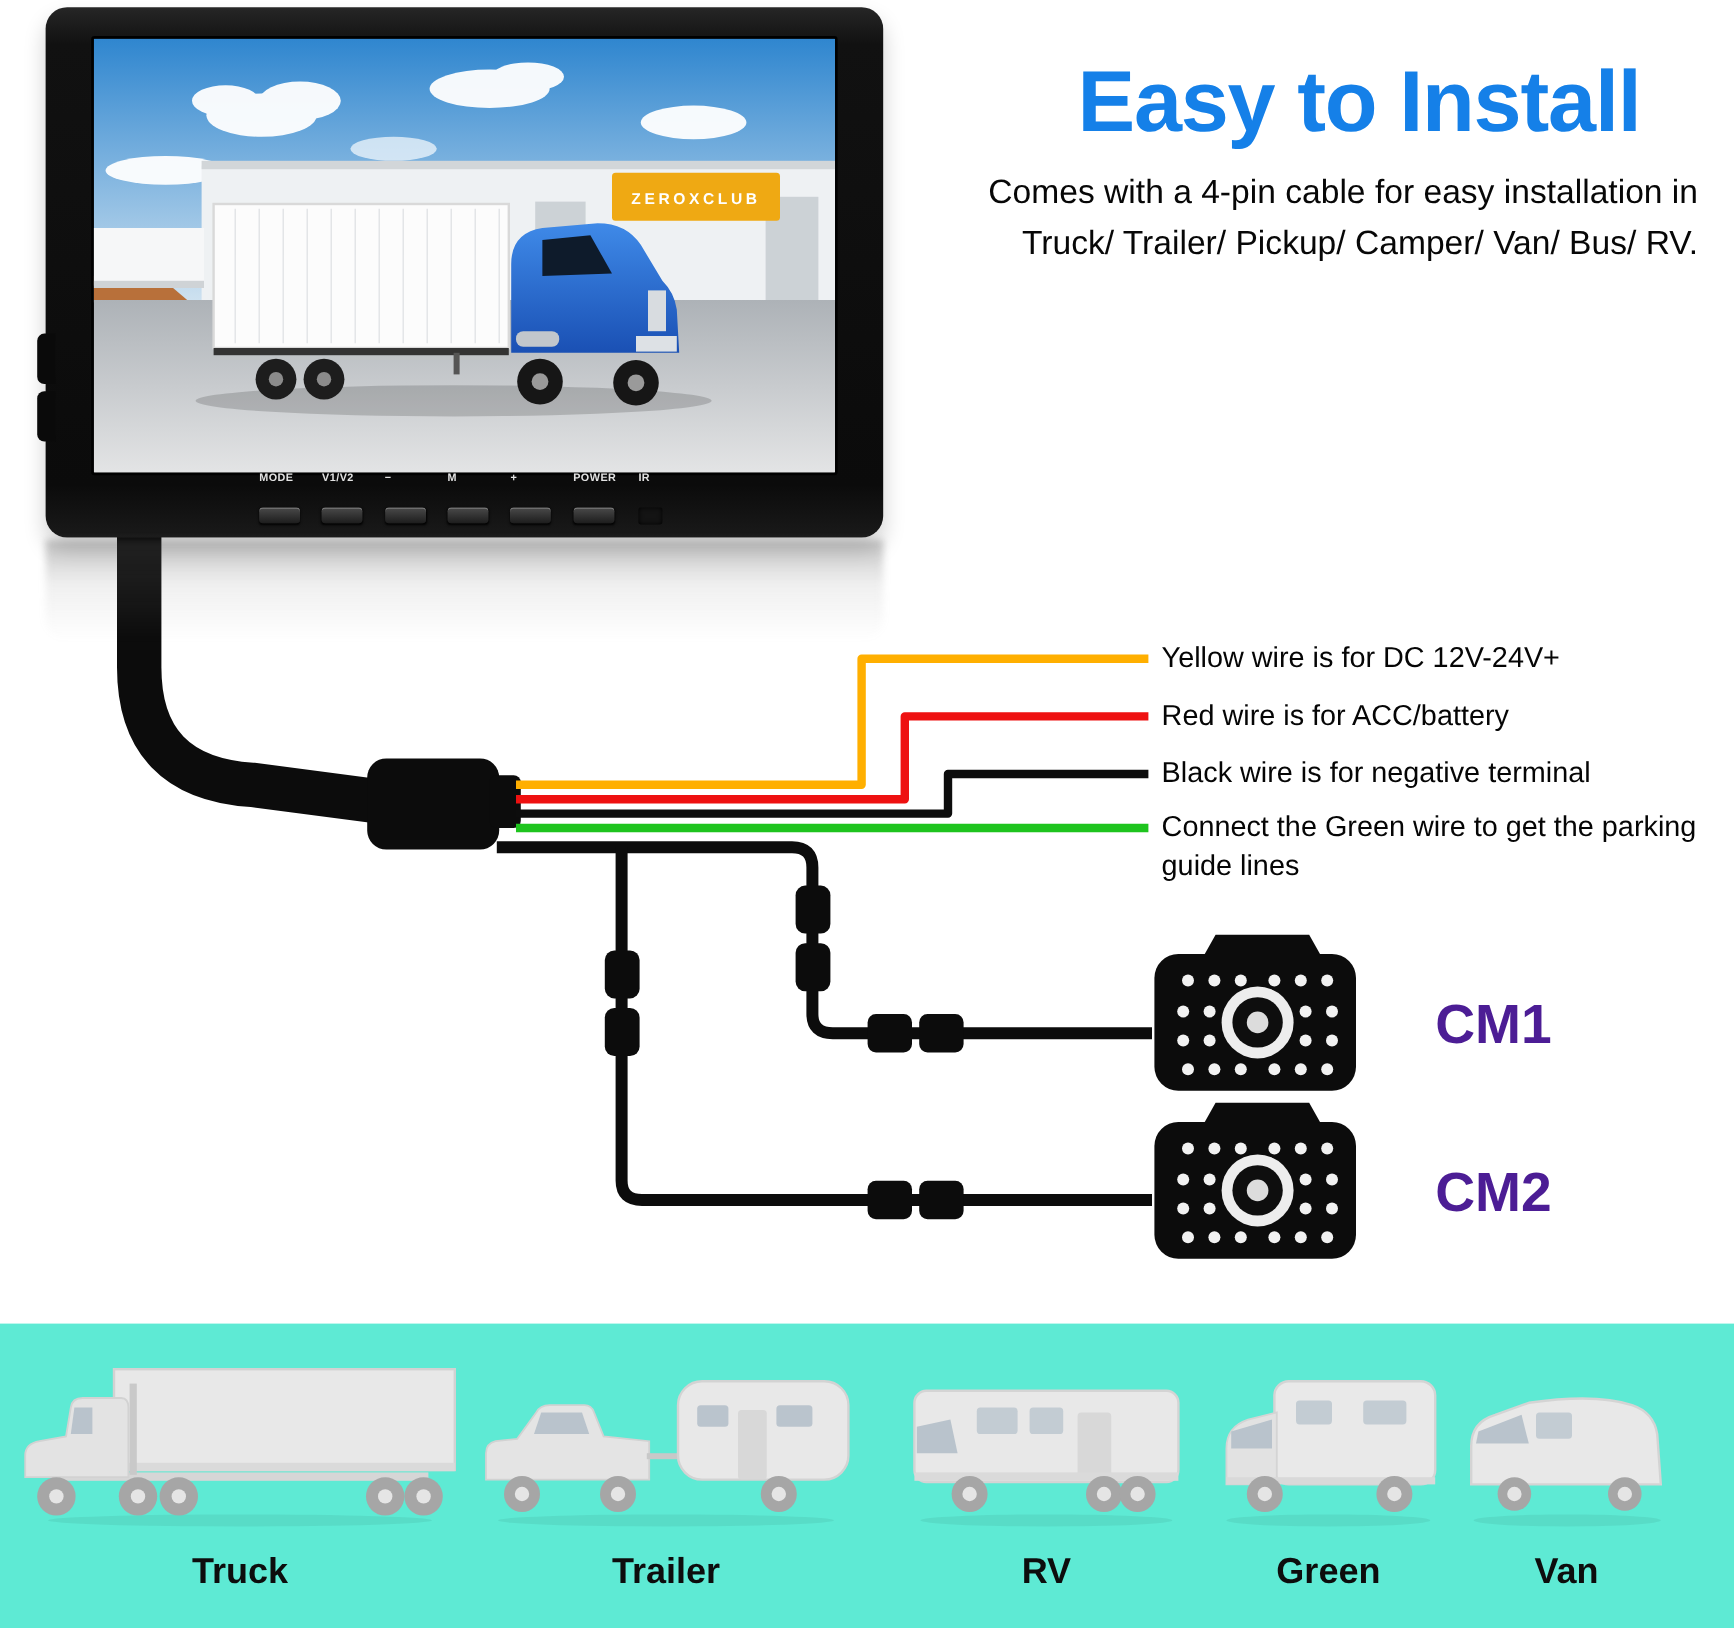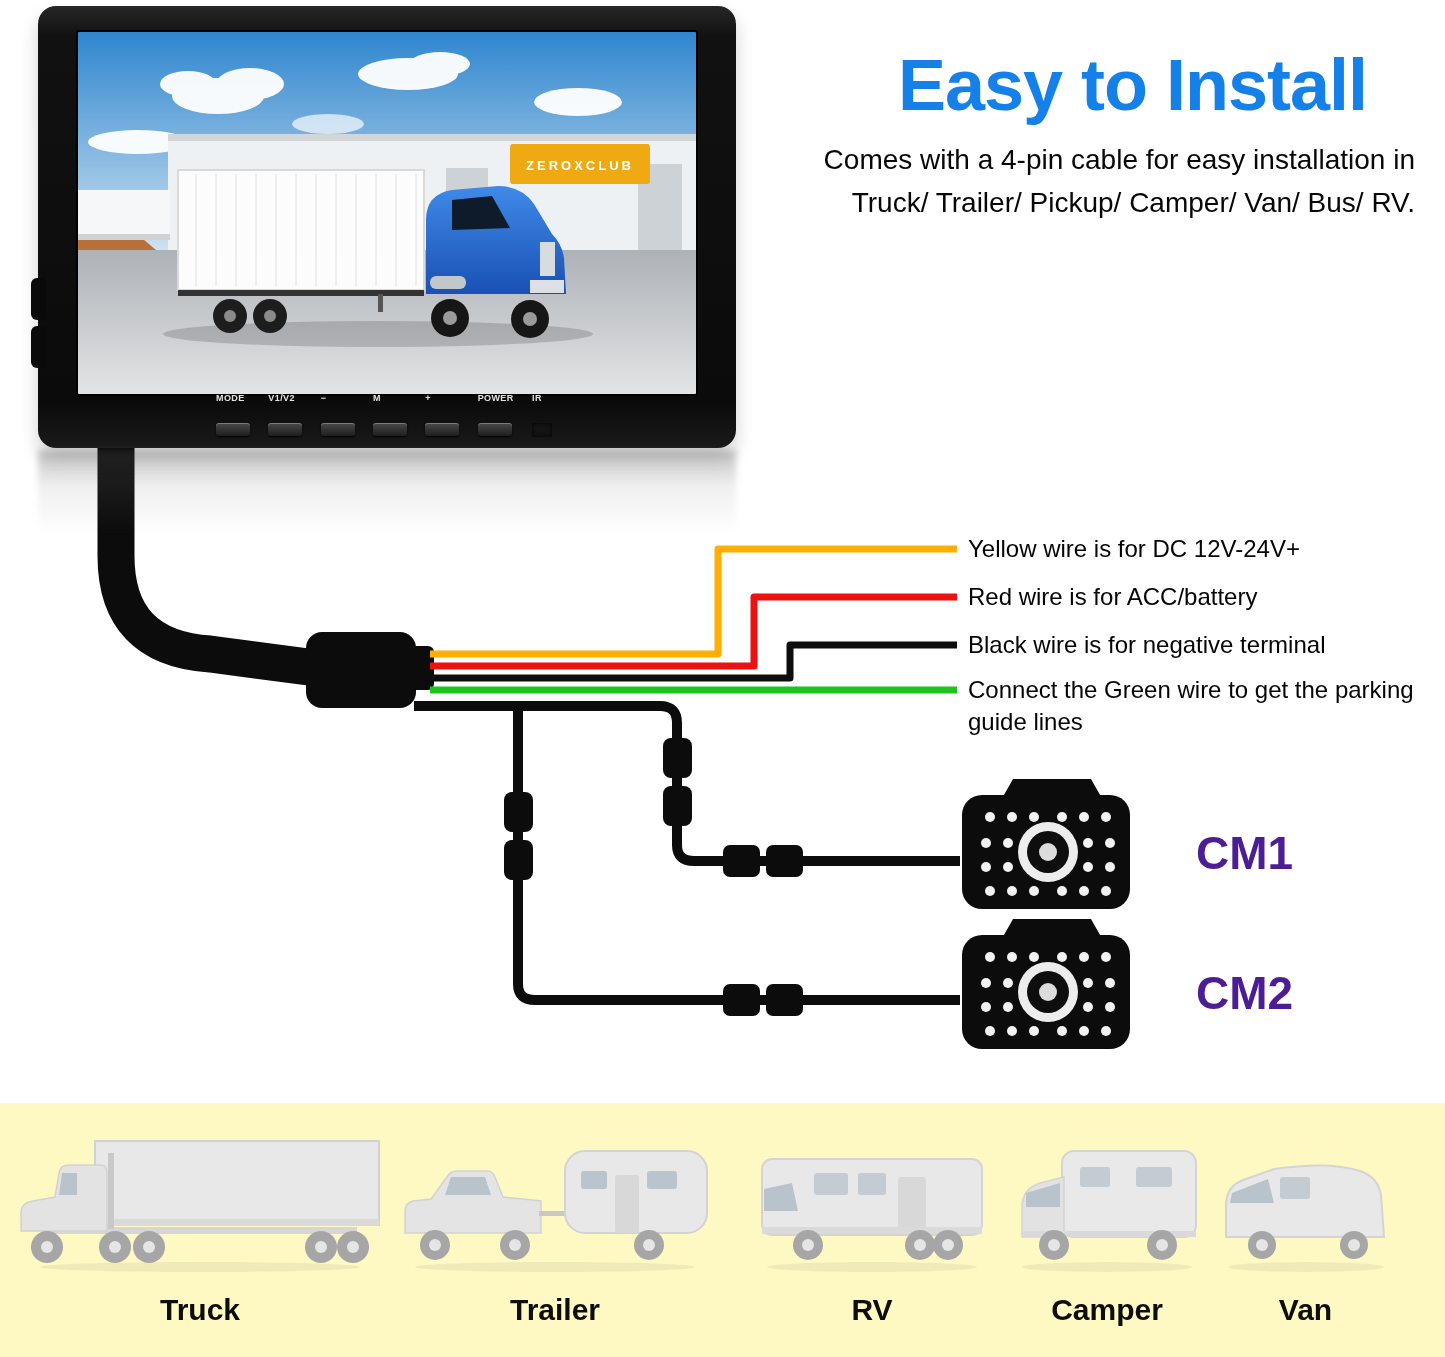--- a/index.html
+++ b/index.html
@@ -38,21 +38,21 @@
     font-size:28px; line-height:1.55; color:#070707; }
 
   
   .wire-label { position:absolute; font-size:24px; font-weight:400; color:#050505; line-height:1.35; }
   .wire-label.green { width:452px; }
 
   
   .cam-label { position:absolute; left:1196px; font-size:46px; font-weight:700; color:#4c1d95; }
 
   
-  .band { position:absolute; left:0; top:1103px; width:1445px; height:254px; background:#fef9c3; }
+  .band { position:absolute; left:0; top:1103px; width:1445px; height:254px; background:#5eead4; }
   .vehicle { position:absolute; top:22px; text-align:center; }
   .vehicle svg { display:block; margin:0 auto; }
   .vehicle-label { margin-top:8px; font-size:30px; font-weight:700; color:#0d0d0d; }
 </style>
 </head>
 <body>
 
 <div class="canvas">
 
   <svg class="wiring" viewBox="0 0 1445 1357">
@@ -315,21 +315,21 @@
         <path d="M10 112 V82 Q10 64 28 58 L52 52 V112 Z" fill="#e2e2e2" stroke="#d4d4d4" stroke-width="1.5"></path>
         <path d="M14 68 L48 58 V82 H14 Z" fill="#b9c3cc"></path>
         <rect x="68" y="42" width="30" height="20" rx="3" fill="#c3ccd3"></rect>
         <rect x="124" y="42" width="36" height="20" rx="3" fill="#c3ccd3"></rect>
         <rect x="10" y="106" width="174" height="6" fill="#d9d9d9"></rect>
         <circle cx="42" cy="120" r="15" fill="#a6a6a6"></circle>
           <circle cx="42" cy="120" r="6" fill="#e5e5e5"></circle>
         <circle cx="150" cy="120" r="15" fill="#a6a6a6"></circle>
           <circle cx="150" cy="120" r="6" fill="#e5e5e5"></circle>
       </svg>
-      <div class="vehicle-label">Camper</div>
+      <div class="vehicle-label">Green</div>
     </div>
 
     <div class="vehicle" style="left:1218px; width:175px">
       <svg width="175" height="160" viewBox="0 0 175 160">
         <ellipse cx="88" cy="142" rx="78" ry="5" fill="rgba(0,0,0,0.06)"></ellipse>
         <path d="M8 112 V80 Q8 60 28 54 L56 44 Q112 36 142 46 Q160 52 163 70 L166 112 Z" fill="#e8e8e8" stroke="#d4d4d4" stroke-width="2"></path>
         <path d="M14 68 L50 54 L56 78 H12 Z" fill="#b9c3cc"></path>
         <rect x="62" y="52" width="30" height="22" rx="3" fill="#c3ccd3"></rect>
         <circle cx="44" cy="120" r="14" fill="#a6a6a6"></circle>
           <circle cx="44" cy="120" r="6" fill="#e5e5e5"></circle>

